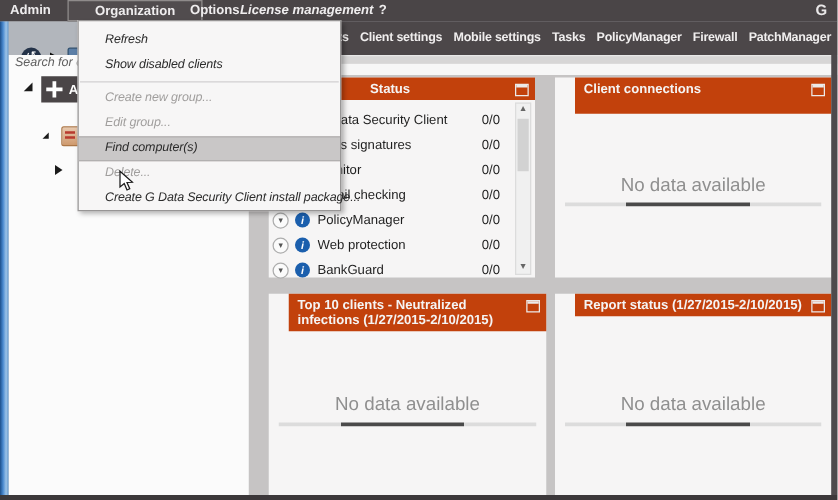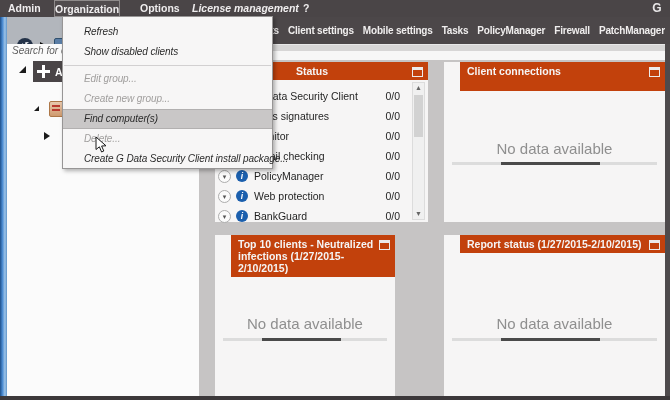--- a/index.html
+++ b/index.html
@@ -6,22 +6,22 @@
   body{
     width:670px;height:400px;position:relative;overflow:hidden;
     font-family:"Liberation Sans",sans-serif;
     background:#c6c4c4;
     -webkit-font-smoothing:antialiased;
   }
   
   .menubar{position:absolute;left:0;top:0;width:670px;height:17px;background:#4a4547;z-index:3;}
   .menubar .mitem{position:absolute;top:0;height:17px;line-height:17px;color:#efedee;font-size:10.5px;font-weight:bold;text-align:right;}
   .mi-admin{left:8px;}
-  .mi-org{left:54px;padding:0 0;background:#514c4e;border:1px solid #8f8b8b;box-sizing:border-box;}
-  .mi-options{left:140px;}
+  .mi-org{left:54px;padding:0 21px;background:#514c4e;border:1px solid #8f8b8b;box-sizing:border-box;}
+  .mi-options{left:152px;}
   .mi-license{left:192px;font-style:italic;}
   .mi-help{left:303px;}
   .gdata-logo{position:absolute;right:6px;top:1px;width:14px;height:14px;color:#e9e7e8;font-size:12px;font-weight:bold;line-height:14px;text-align:center;}
   
   .blue-strip{position:absolute;left:0;top:17px;width:7px;height:379px;
     background:linear-gradient(90deg,#1d4f8a,#4a8ad0 35%,#9cc3e8 70%,#5e93c8);}
   .right-strip{position:absolute;left:665px;top:44px;width:5px;height:352px;background:#4e4a4c;z-index:4;}
   .bottom-bar{position:absolute;left:0;top:396px;width:670px;height:4px;background:#3c383a;z-index:4;}
   
   .toolbar-left{position:absolute;left:7px;top:17px;width:193px;height:27px;background:#b2b6bc;}
@@ -192,21 +192,21 @@
 
 <div class="panel" style="left:444px;top:62px;width:221px;height:160px;">
   <div class="panel-header" style="height:29px;">
     <span>Client connections</span>
     <span class="panel-menu-icon"></span>
   </div>
   <div class="nodata-text" style="top:78px;">No data available</div>
   <div class="nodata-line" style="top:100px;"></div>
 </div>
 
-<div class="panel" style="left:215px;top:235px;width:180px;height:161px;">
+<div class="panel" style="left:215px;top:235px;width:222px;height:161px;">
   <div class="panel-header" style="min-height:30px;">
     <span>Top 10 clients - Neutralized infections (1/27/2015-2/10/2015)</span>
     <span class="panel-menu-icon"></span>
   </div>
   <div class="nodata-text" style="top:80px;">No data available</div>
   <div class="nodata-line" style="top:103px;"></div>
 </div>
 
 <div class="panel" style="left:444px;top:235px;width:221px;height:201px;">
   <div class="panel-header" style="height:18px;">
@@ -214,22 +214,22 @@
     <span class="panel-menu-icon"></span>
   </div>
   <div class="nodata-text" style="top:80px;">No data available</div>
   <div class="nodata-line" style="top:103px;"></div>
 </div>
 
 <div class="popup">
   <div class="pitem">Refresh</div>
   <div class="pitem">Show disabled clients</div>
   <div class="psep"></div>
+  <div class="pitem disabled">Create new group...</div>
   <div class="pitem disabled">Edit group...</div>
-  <div class="pitem disabled">Create new group...</div>
   <div class="pitem hl">Find computer(s)</div>
   <div class="pitem disabled">Delete...</div>
   <div class="pitem">Create G Data Security Client install package...</div>
 </div>
 
 <div class="cursor">
   <svg width="12" height="18" viewBox="0 0 12 18">
     <path d="M1,1 L1,13.5 L4.4,10.8 L6.6,16 L8.8,15 L6.6,10 L11,9.8 Z" fill="#ffffff" stroke="#1a1a1a" stroke-width="1"></path>
   </svg>
 </div>

